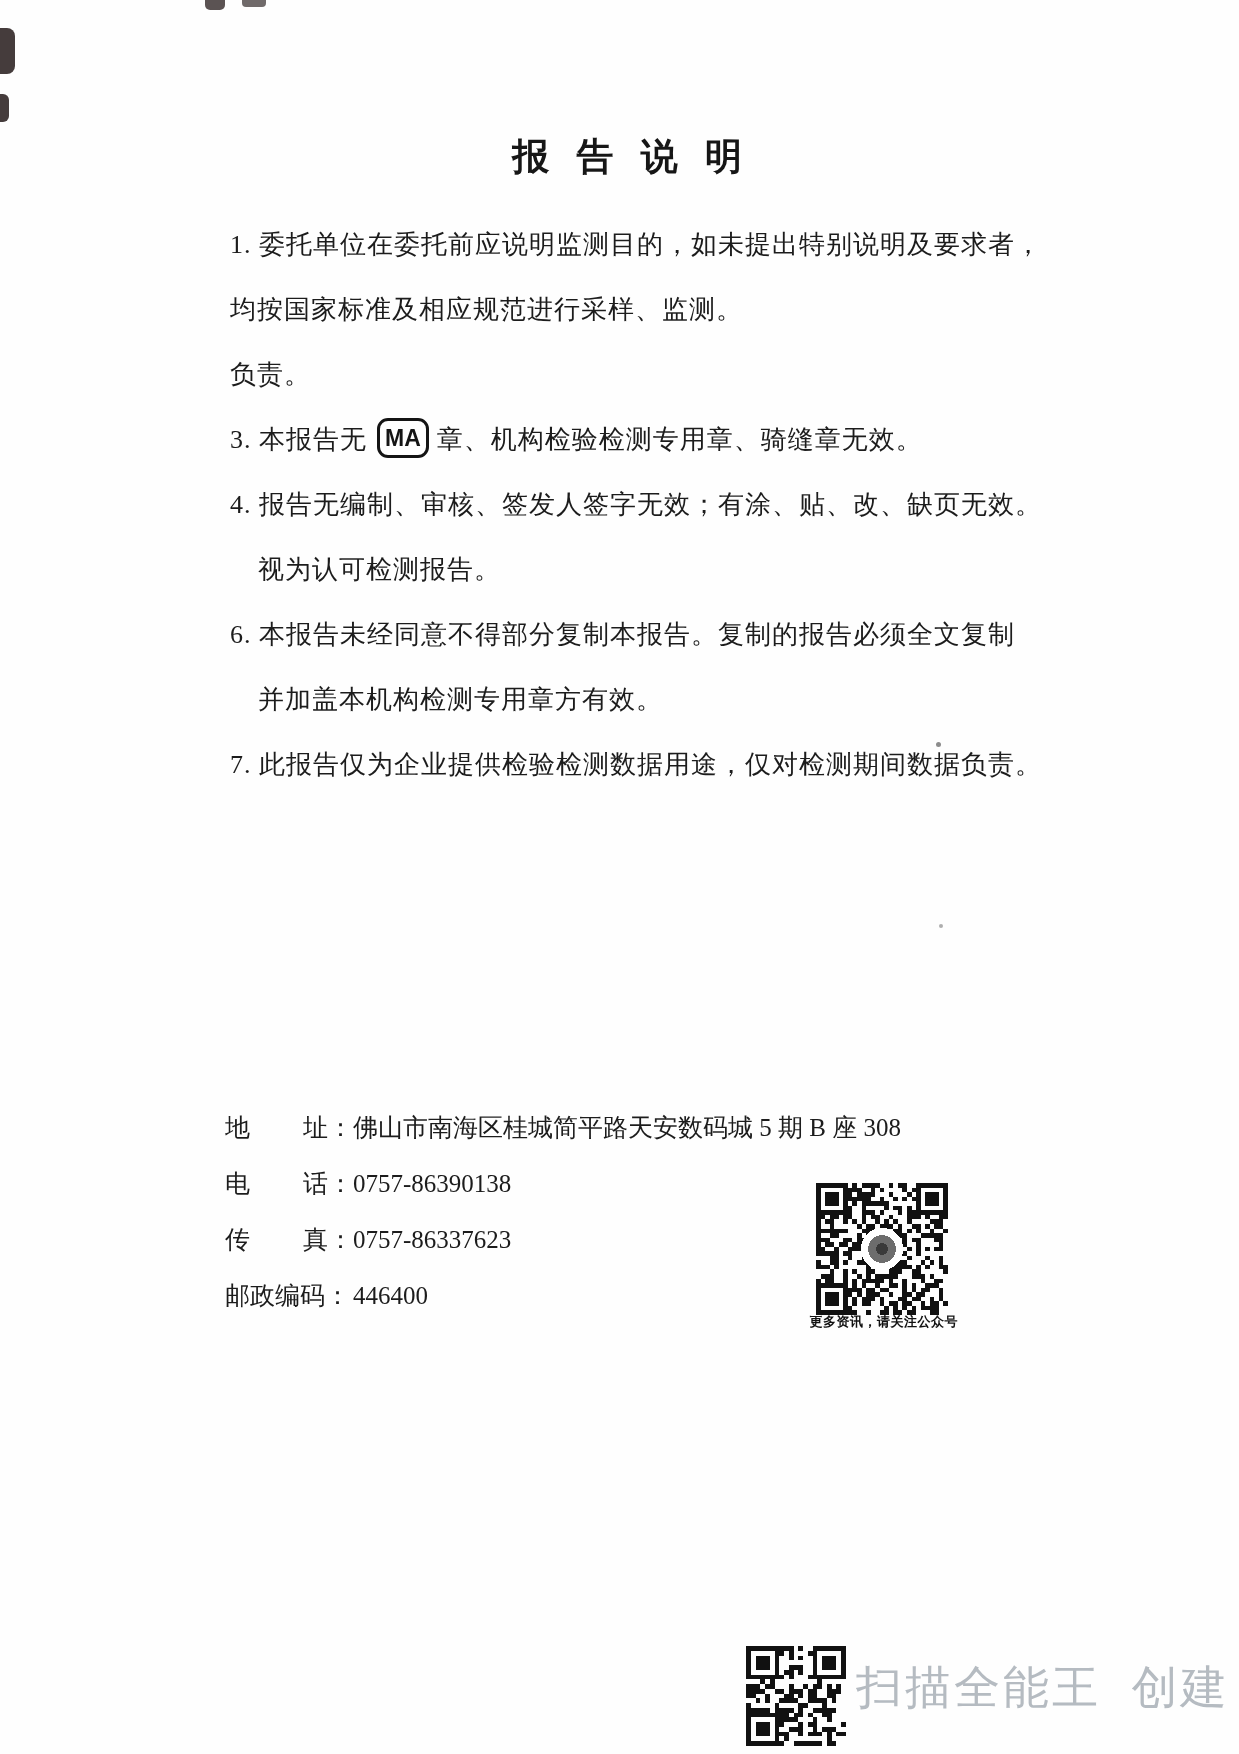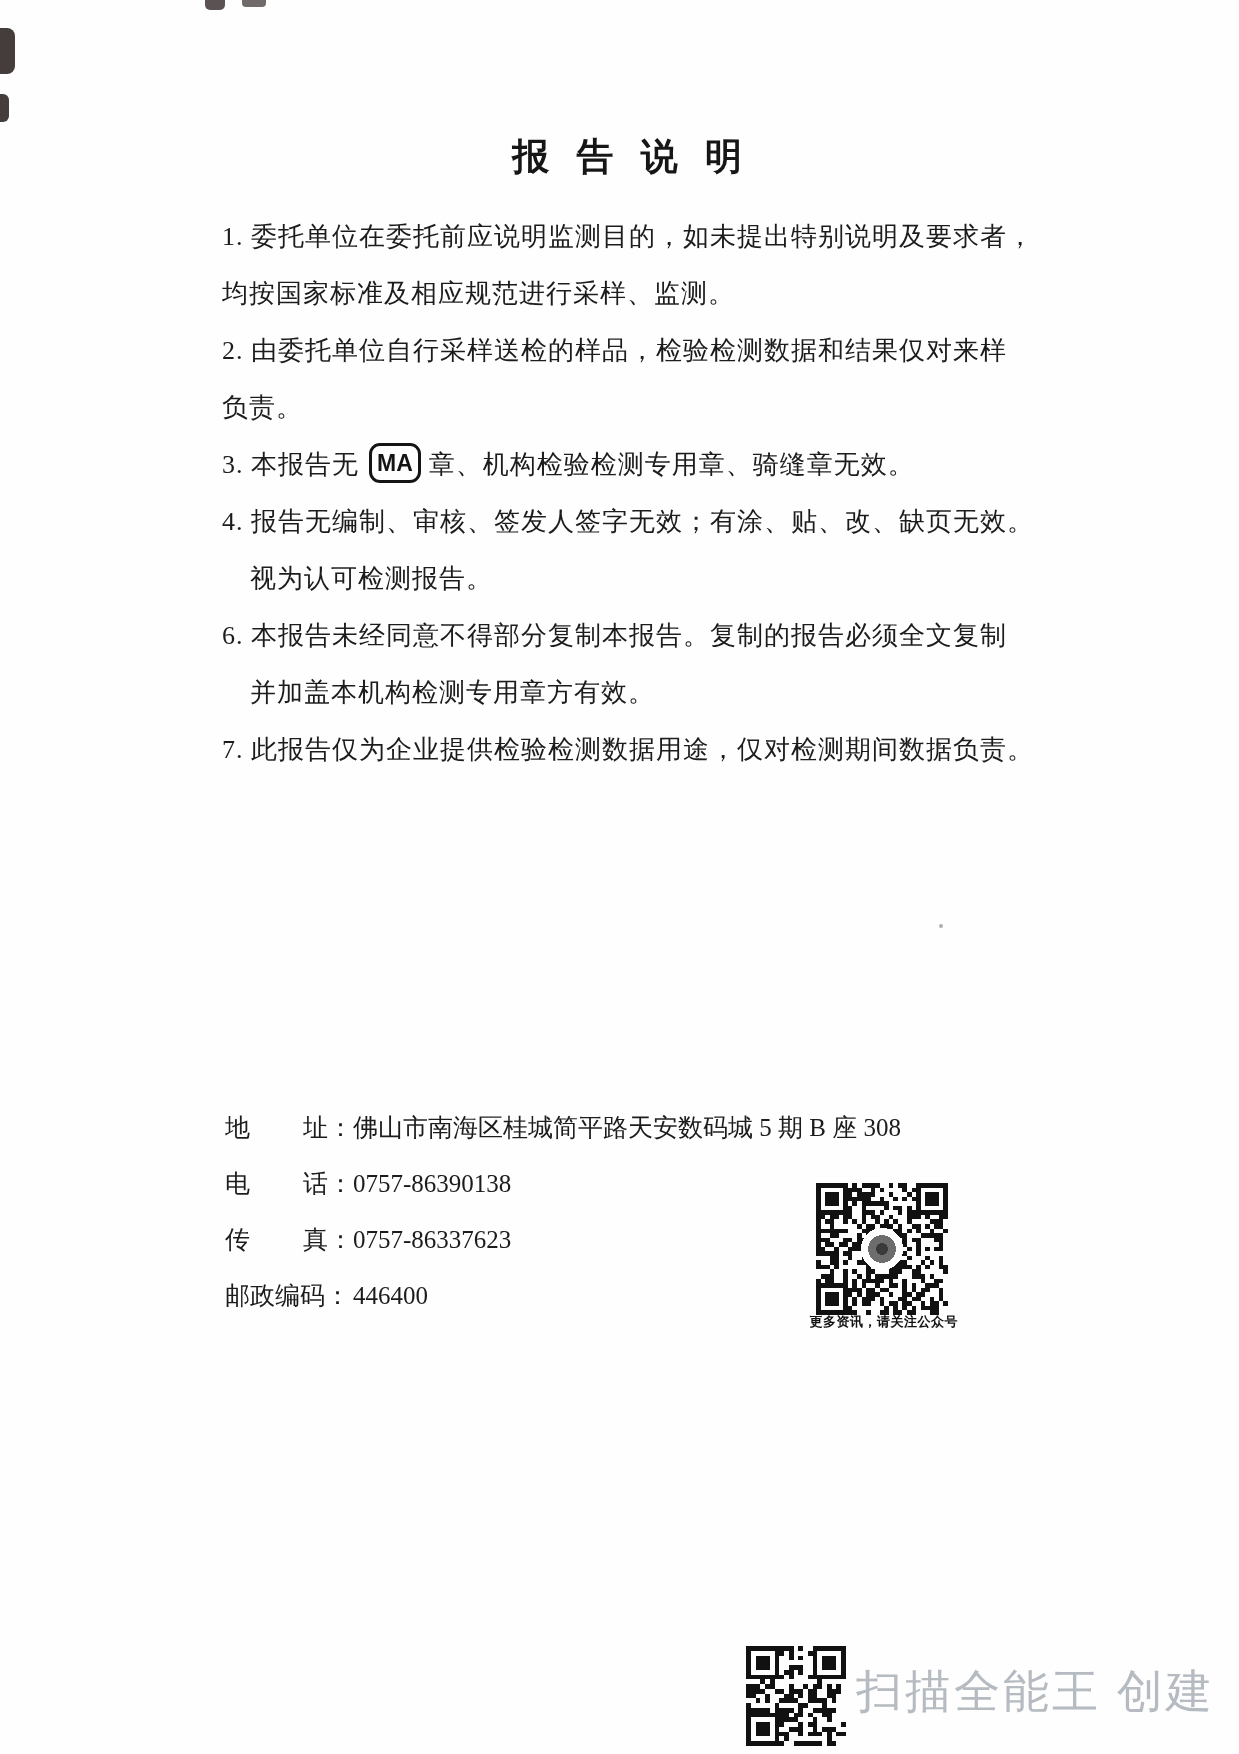--- a/index.html
+++ b/index.html
@@ -12,21 +12,21 @@
   
   .title {
     position:absolute; top:120px; left:0; width:100%; margin:12px;
     text-align:center; font-size:37px; font-weight:bold;
     letter-spacing:9px; color:#161616;
   }
 
   
   .notes { position:absolute; left:222px; top:208px; width:990px; }
   .note-line {
-    margin:0; height:57px; line-height:57px;
+    margin:8px; height:57px; line-height:57px;
     font-size:26px; letter-spacing:1px; white-space:nowrap; color:#1c1c1c;
   }
   .note-line.indent { padding-left:28px; }
 
   
   .ma-mark {
     display:inline-block; border:3.5px solid #141414; border-radius:11px;
     padding:4px 5px; margin:0 8px 0 10px;
     font-family:"Liberation Sans", sans-serif; font-weight:bold;
     font-size:23px; line-height:26px; letter-spacing:0; vertical-align:2px;
@@ -48,21 +48,21 @@
     position:absolute; left:806px; top:1313px; width:152px;
     text-align:right; font-size:13px; font-weight:bold; color:#111;
     letter-spacing:0.5px; white-space:nowrap;
   }
   .qr-bottom { position:absolute; left:746px; top:1646px; width:100px; height:100px; }
   svg.qr { shape-rendering:crispEdges; }
 
   
   .watermark {
     position:absolute; left:856px; top:1666px;
-    font-family:Liberation Sans, sans-serif;
+    font-family:Liberation Mono, monospace;
     font-size:46px; line-height:1.1; letter-spacing:3px;
     color:#b5bbc1; white-space:nowrap;
   }
 
   
   .art { position:absolute; background:#241a1a; opacity:0.85; }
   .art-corner1 { left:0; top:28px;  width:15px; height:46px; border-radius:0 8px 8px 0; }
   .art-corner2 { left:0; top:94px;  width:9px;  height:28px; border-radius:0 6px 6px 0; }
   .art-top1    { left:205px; top:0; width:20px; height:10px; border-radius:0 0 5px 5px; opacity:0.75; }
   .art-top2    { left:242px; top:0; width:24px; height:7px;  border-radius:0 0 4px 4px; opacity:0.65; }
@@ -79,21 +79,20 @@
   <div class="art art-top1"></div>
   <div class="art art-top2"></div>
   <div class="art-dot1"></div>
   <div class="art-dot2"></div>
 
   <h1 class="title">报 告 说 明</h1>
 
   <div class="notes">
     <p class="note-line">1. 委托单位在委托前应说明监测目的，如未提出特别说明及要求者，</p>
     <p class="note-line">均按国家标准及相应规范进行采样、监测。</p>
-    <p class="note-line">2. 由委托单位自行采样送检的样品，检验检测数据和结果仅对来样</p>
     <p class="note-line">负责。</p>
     <p class="note-line"><span>3. 本报告无</span><span class="ma-mark">MA</span><span>章、机构检验检测专用章、骑缝章无效。</span></p>
     <p class="note-line">4. 报告无编制、审核、签发人签字无效；有涂、贴、改、缺页无效。</p>
     <p class="note-line indent">视为认可检测报告。</p>
     <p class="note-line">6. 本报告未经同意不得部分复制本报告。复制的报告必须全文复制</p>
     <p class="note-line indent">并加盖本机构检测专用章方有效。</p>
     <p class="note-line">7. 此报告仅为企业提供检验检测数据用途，仅对检测期间数据负责。</p>
   </div>
 
   <div class="contact">

